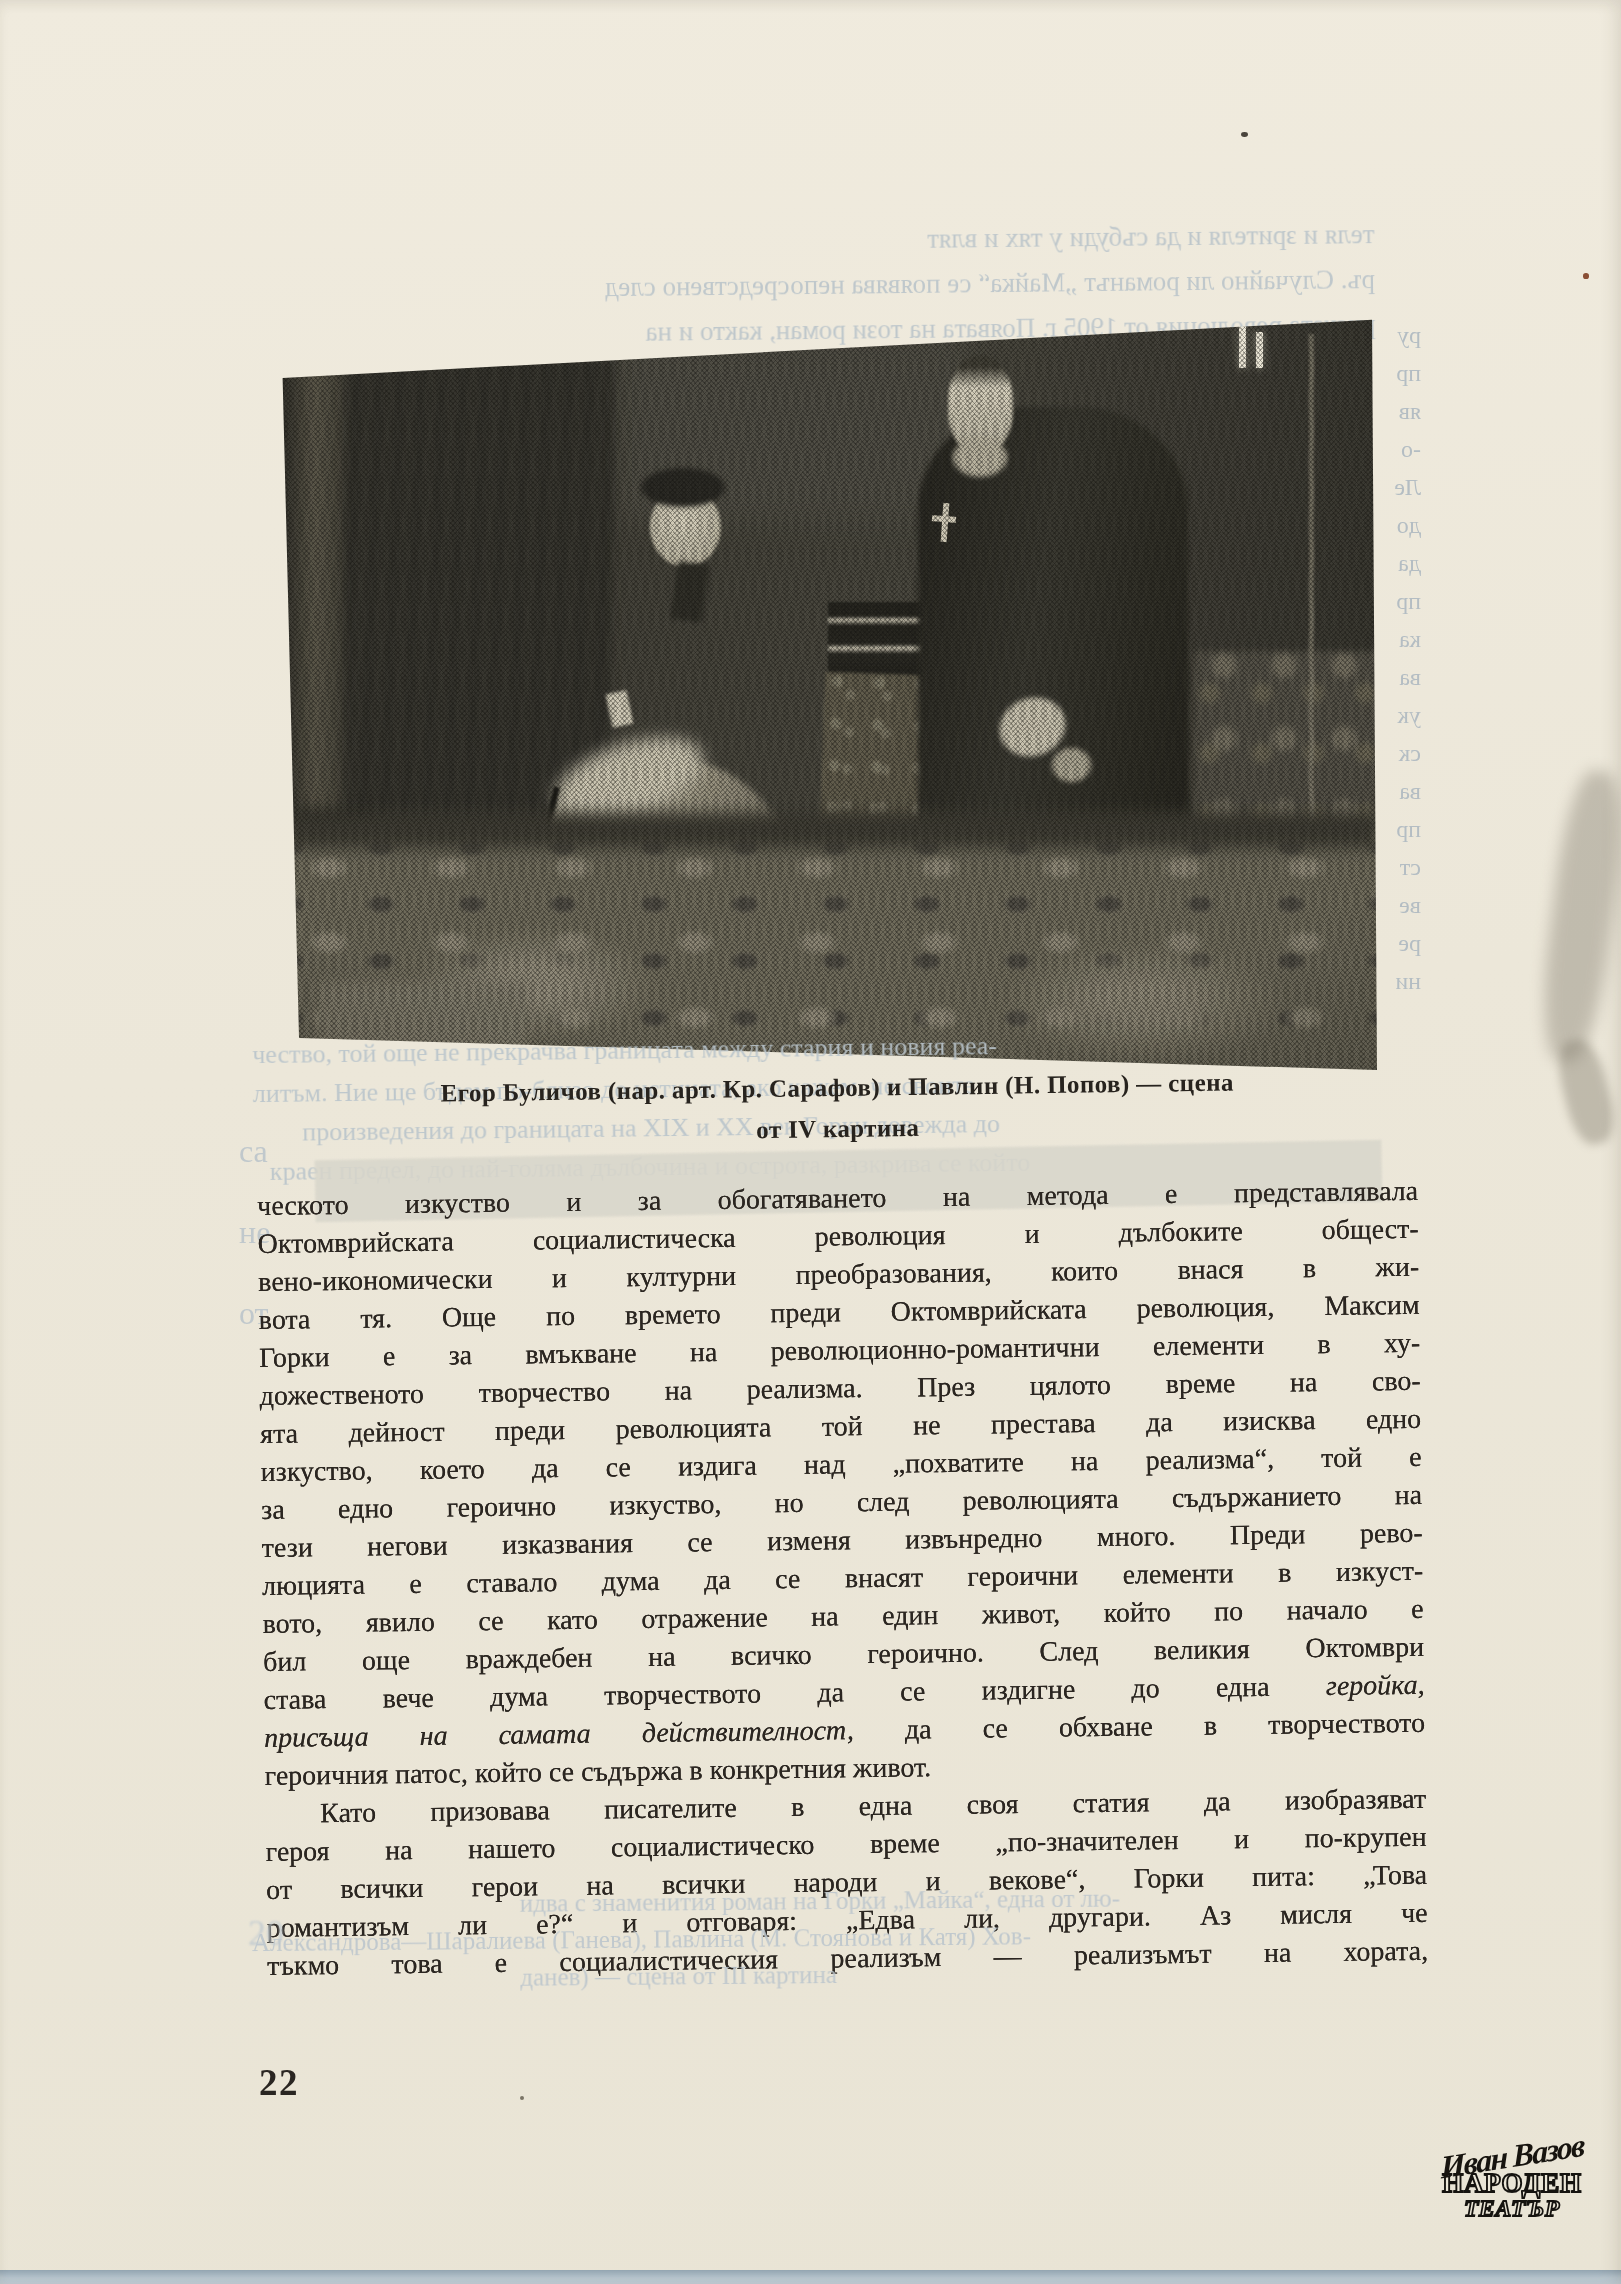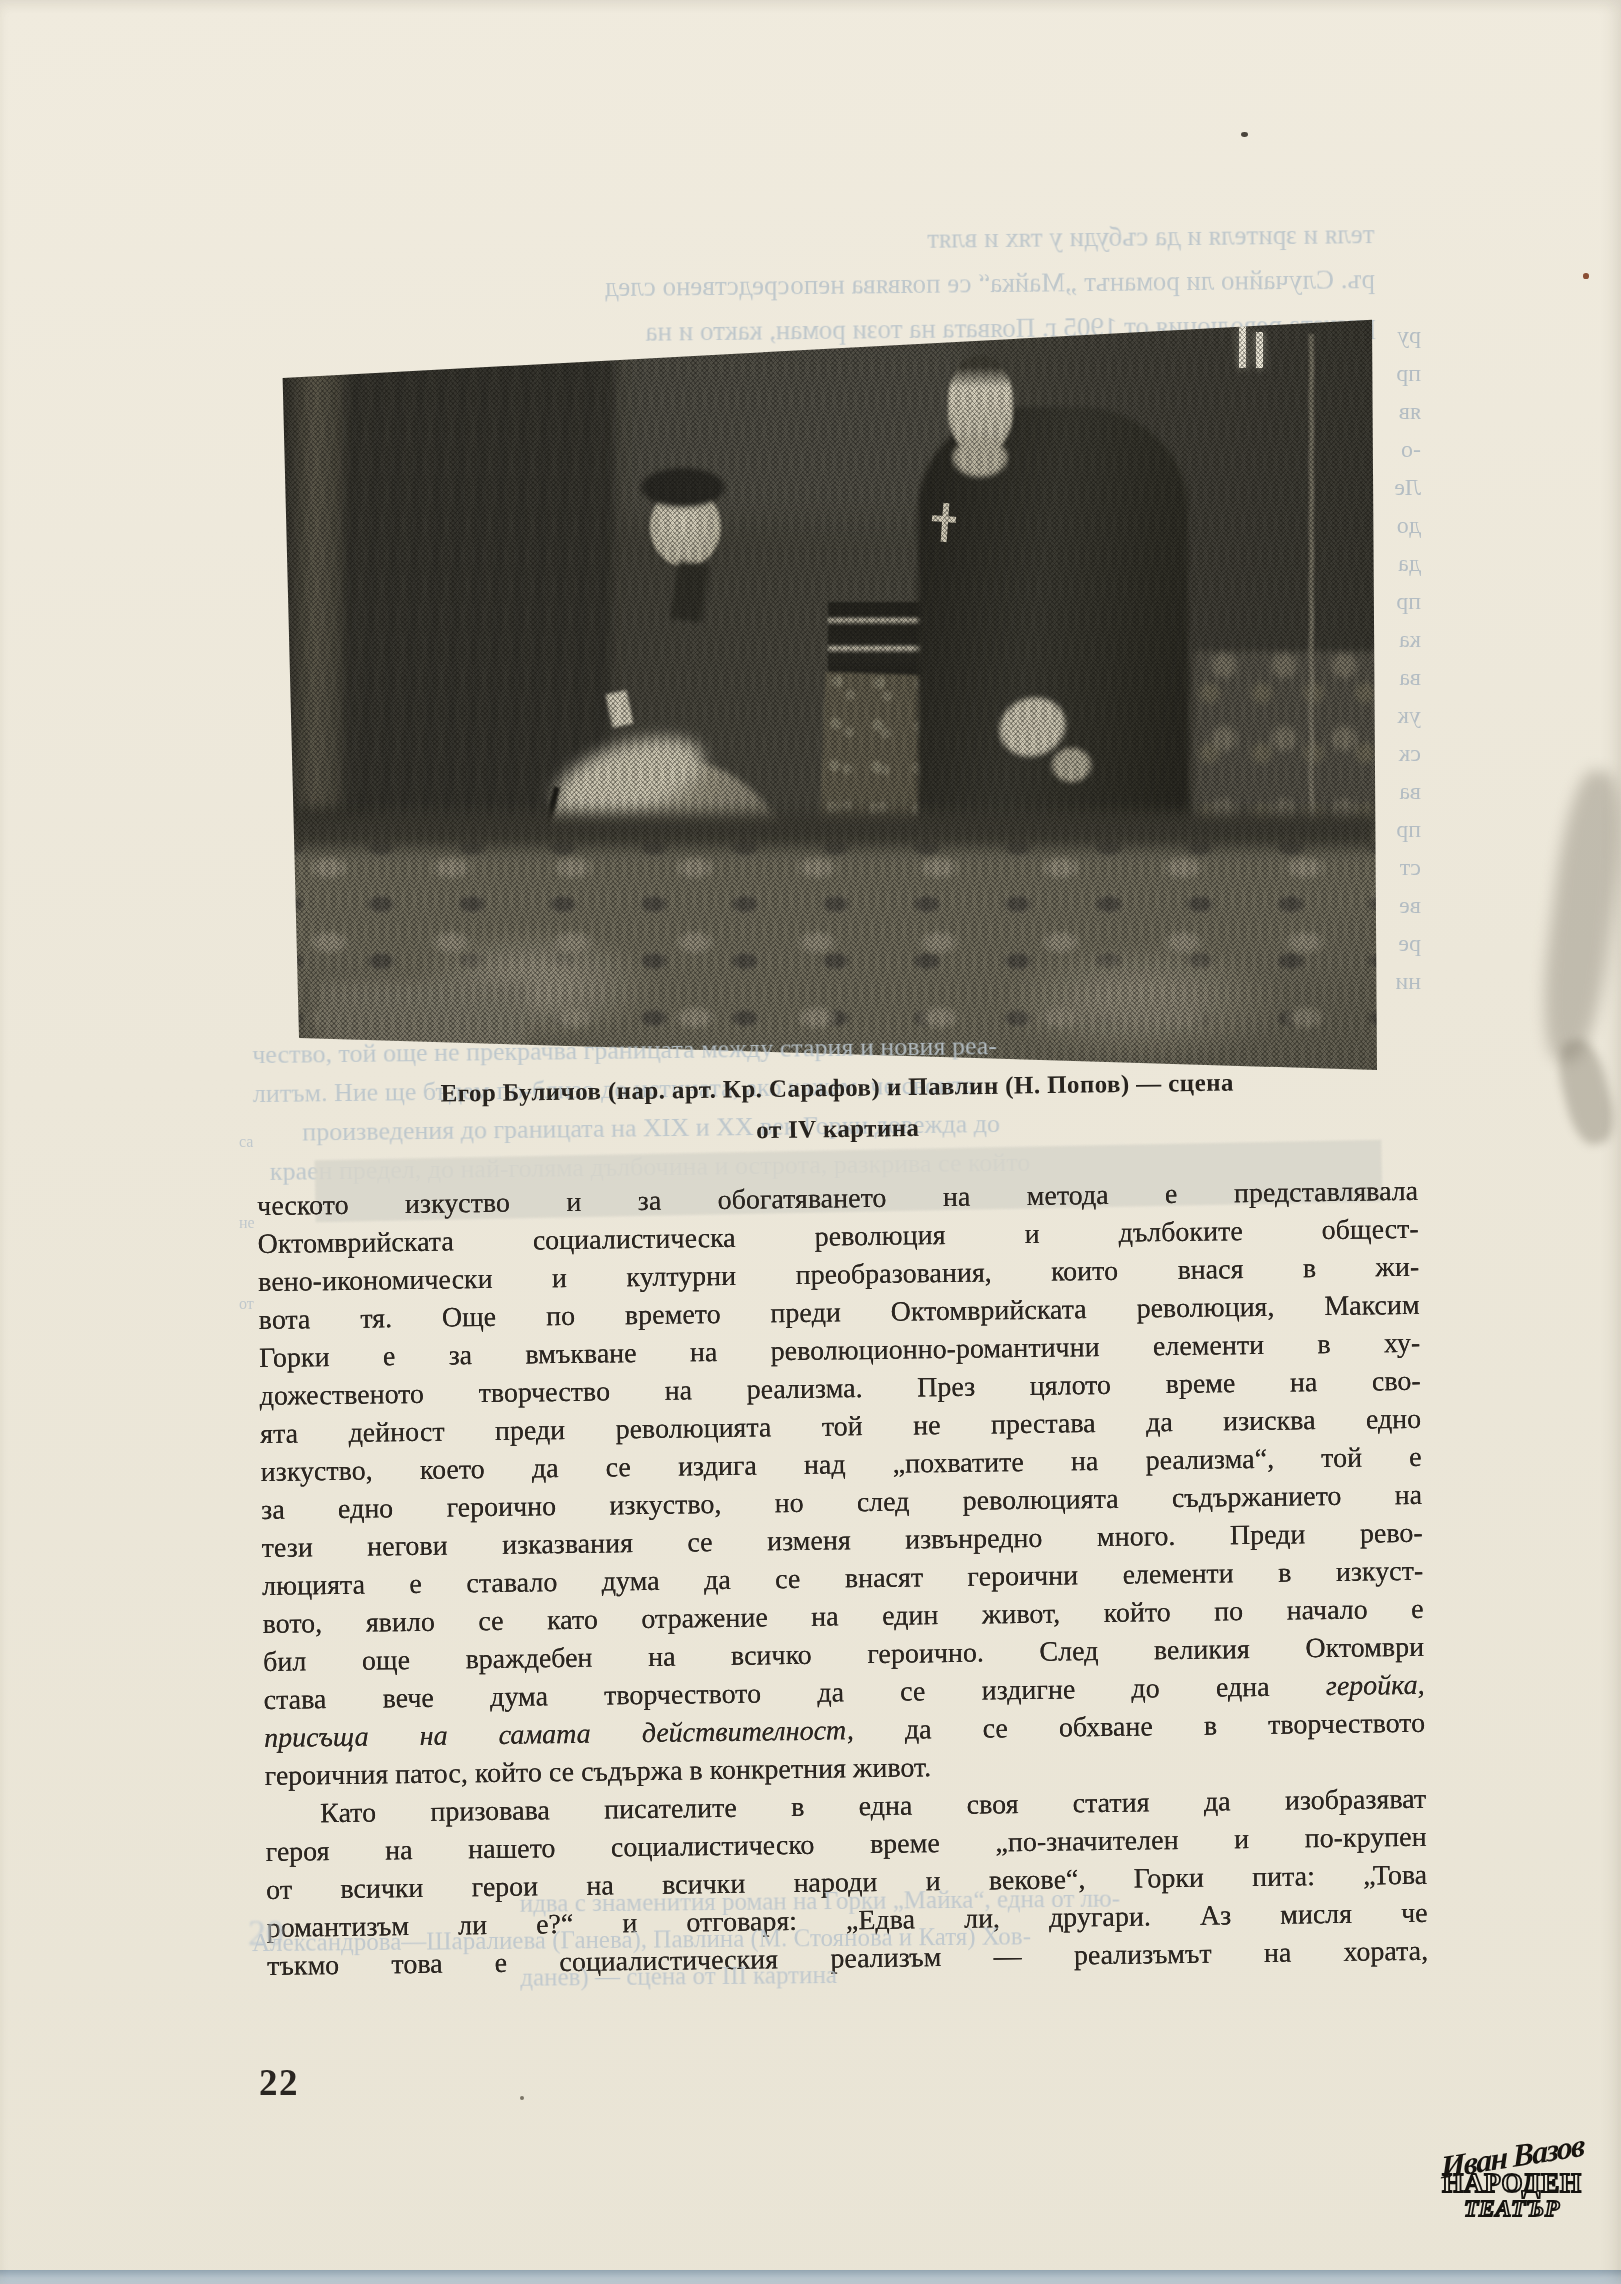--- a/index.html
+++ b/index.html
@@ -39,21 +39,21 @@
   .bl.nj{text-align-last:left;}
   .bl.ind{text-indent:55px;}
   .bl .it{font-style:italic;}
   #ghost-bottom{position:absolute;left:252px;top:1882px;width:1166px;line-height:37px;
       font-size:25px;color:#bcc6cd;opacity:.9;filter:blur(0.5px);transform:rotate(-.5deg);white-space:nowrap;}
   #ghost-bottom .gl:nth-child(1){padding-left:268px;}
   #ghost-bottom .gl:nth-child(3){padding-left:268px;}
   #side-frags{position:absolute;left:1369px;top:322px;width:52px;font-size:24px;
       color:#aeb9c1;opacity:.9;filter:blur(0.4px);}
   #side-frags .frag{height:38px;transform:scaleX(-1);}
-  #left-frags{position:absolute;left:239px;top:1133px;width:41px;font-size:16px;
+  #left-frags{position:absolute;left:239px;top:1133px;width:41px;font-size:32px;
       color:#b9c3ca;opacity:.85;filter:blur(0.5px);}
   #left-frags .frag{height:81px;}
   #pagenum{position:absolute;left:259px;top:2061px;font-size:37px;font-weight:bold;
       letter-spacing:1.6px;color:#2a2622;}
   #pagenum-ghost{position:absolute;left:248px;top:1912px;font-size:36px;color:#bfc9d0;
       opacity:.8;filter:blur(0.8px);}
   
   #logo{position:absolute;left:1431px;top:2140px;width:162px;text-align:center;color:#17140f;}
   #logo .sig{display:inline-block;font-style:italic;font-weight:bold;font-size:32px;
       letter-spacing:-1.6px;transform:rotate(-9deg) skewX(-8deg);line-height:32px;}

